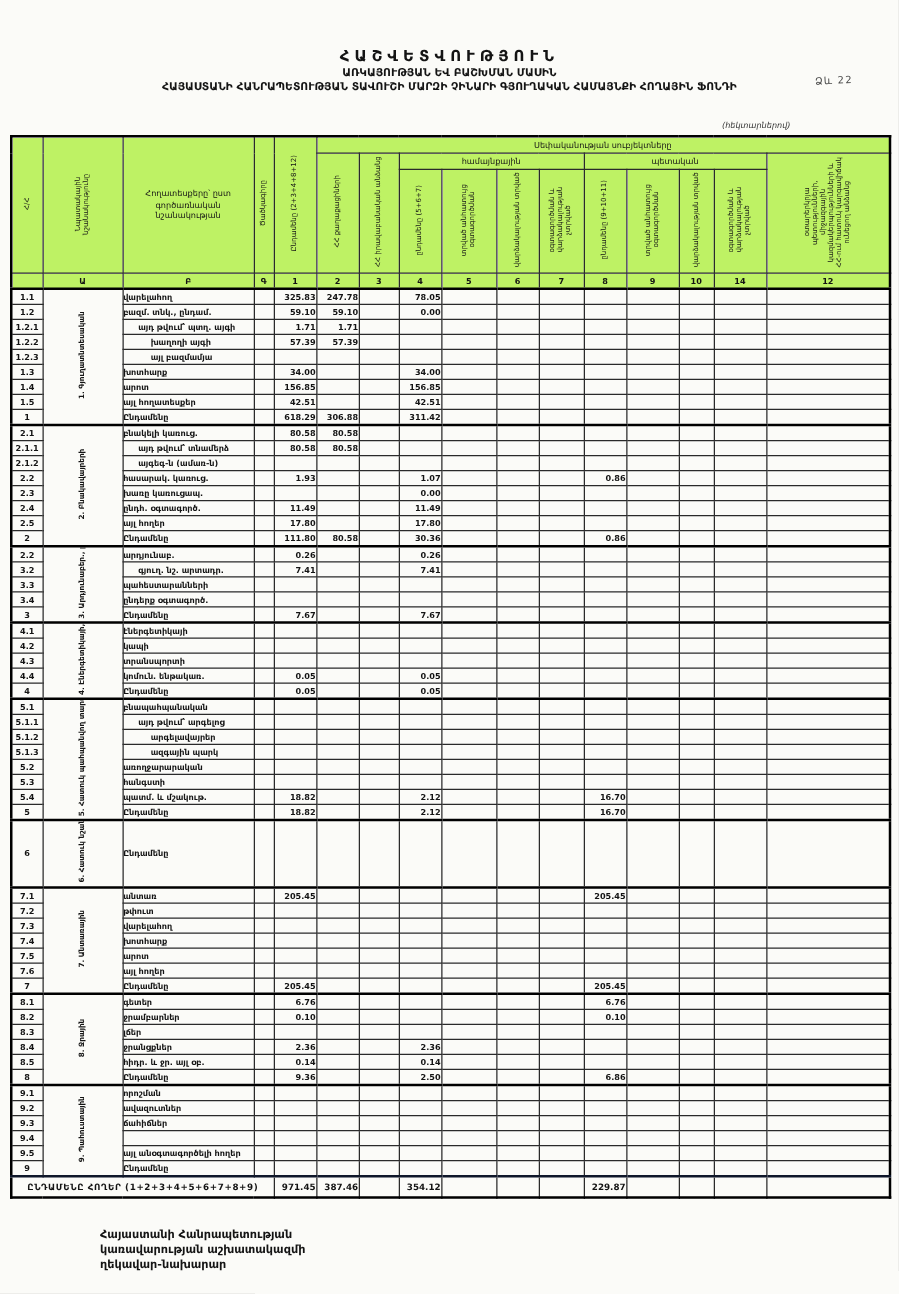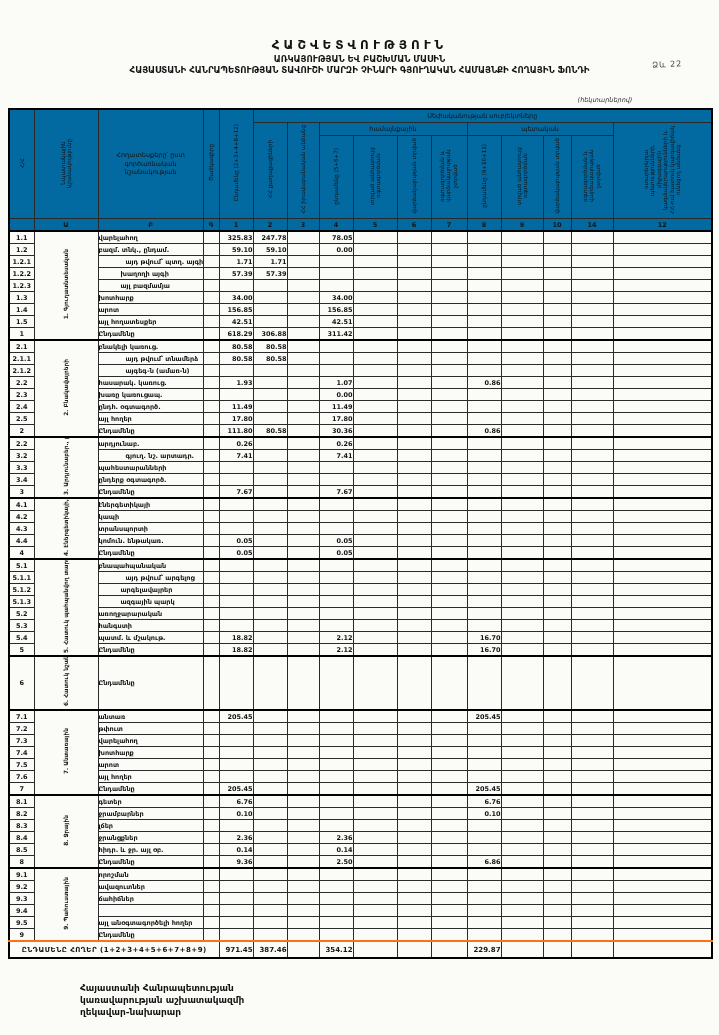--- a/index.html
+++ b/index.html
@@ -15,42 +15,42 @@
             font-size:9px;font-weight:bold;}
   .handnote{position:absolute;top:60px;left:652px;font-size:8px;color:#444;
             transform:rotate(-3deg);letter-spacing:1px;}
   .units{position:absolute;top:96px;left:500px;width:210px;text-align:center;
          font-size:6.5px;font-style:italic;color:#333;}
   table.report{position:absolute;top:108px;left:8px;width:703px;border-collapse:collapse;
                table-layout:fixed;}
   table.report th,table.report td{border:1px solid #2a2a2a;padding:0;margin:0;
                font-size:6.5px;overflow:hidden;}
   table.report{border:2px solid #000;}
-  thead th{font-weight:normal;text-align:center;vertical-align:middle;background:#0369a1;}
+  thead th{font-weight:normal;text-align:center;vertical-align:middle;background:#bef264;}
   .band{font-size:7px;height:12px;}
   .grp{font-size:6.5px;height:12px;}
   .vh{display:inline-block;writing-mode:vertical-rl;transform:rotate(180deg);
       font-size:5.6px;line-height:1.15;max-height:78px;text-align:center;}
   .vh2{max-height:90px;}
   .landtype-h{font-size:6.8px;line-height:1.3;padding:2px;}
   .letters th{height:11px;font-size:7px;font-weight:bold;}
   tbody td{height:11px;font-weight:bold;white-space:nowrap;}
   td.num-cell{text-align:center;font-size:6px;}
   td.label-cell{text-align:left;padding-left:2px;font-size:6.3px;}
-  td.label-cell.ind1{padding-left:27px;}
+  td.label-cell.ind1{padding-left:12px;}
   td.label-cell.ind2{padding-left:22px;}
   td.code-cell{background:#fbfbf8;}
   td.val{text-align:right;padding-right:3px;font-size:6.8px;}
   td.purpose{vertical-align:middle;text-align:center;}
   .vtext{display:inline-block;writing-mode:vertical-rl;transform:rotate(180deg);
          font-size:5.8px;line-height:1.1;font-weight:bold;text-align:center;}
   tr.sec-start td{border-top:2px solid #000;}
   tr.subtotal td{border-top:1.4px solid #000;}
   tr.tall td{height:52px;}
-  tr.total-row td{border-top:2px solid #f97316;height:15px;font-size:7px;}
+  tr.total-row td{border-top:2px solid #0f172a;height:15px;font-size:7px;}
   td.total-label{text-align:center;font-size:7px;letter-spacing:.5px;}
   td.thickL{border-left:1.6px solid #000;}
   td.thickR{border-right:1.6px solid #000;}
   th.thickL{border-left:1.6px solid #000;}
   th.thickR{border-right:1.6px solid #000;}
   .footer{position:absolute;top:982px;left:80px;font-size:9px;font-weight:bold;line-height:1.35;}
   .signature{position:absolute;top:1012px;left:415px;font-size:14px;font-weight:bold;margin-top:44px;}
 </style>
 </head>
 <body>

